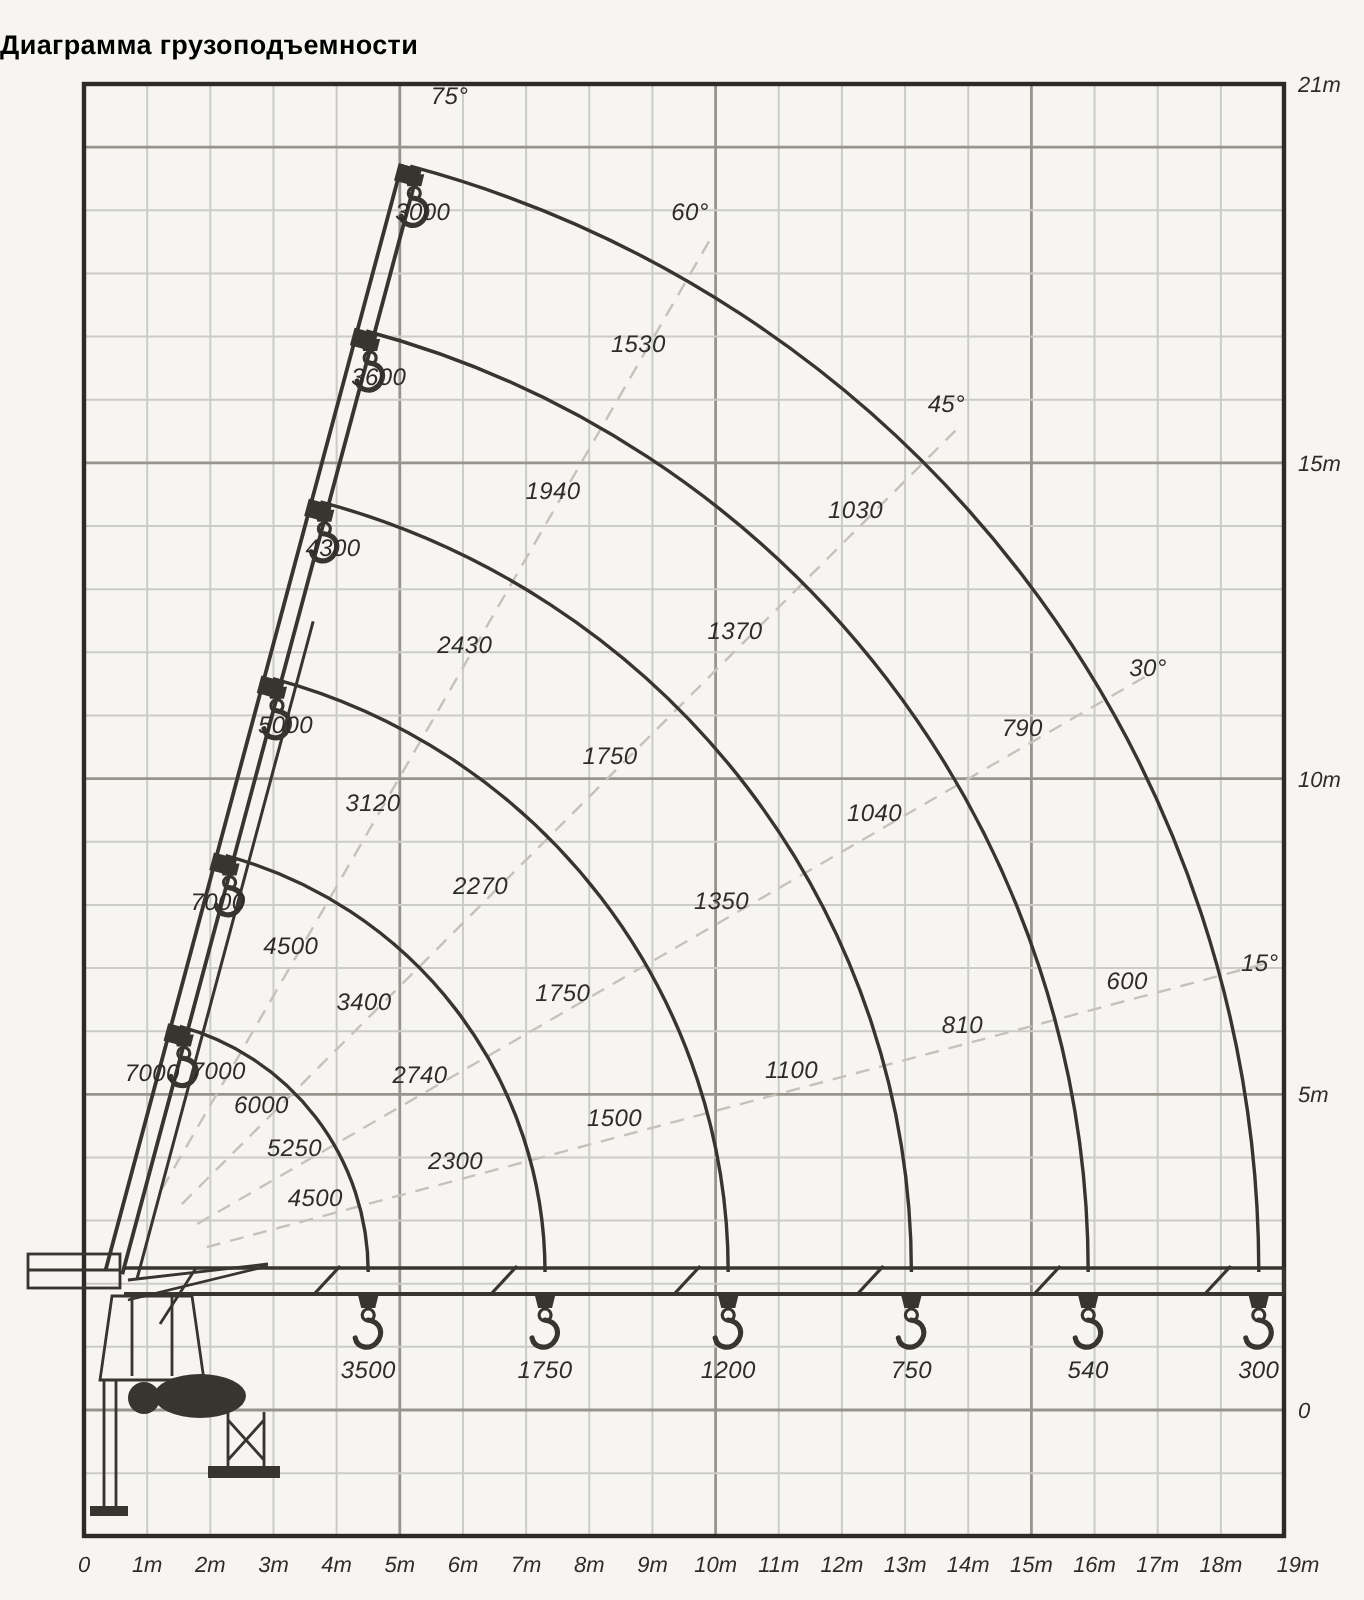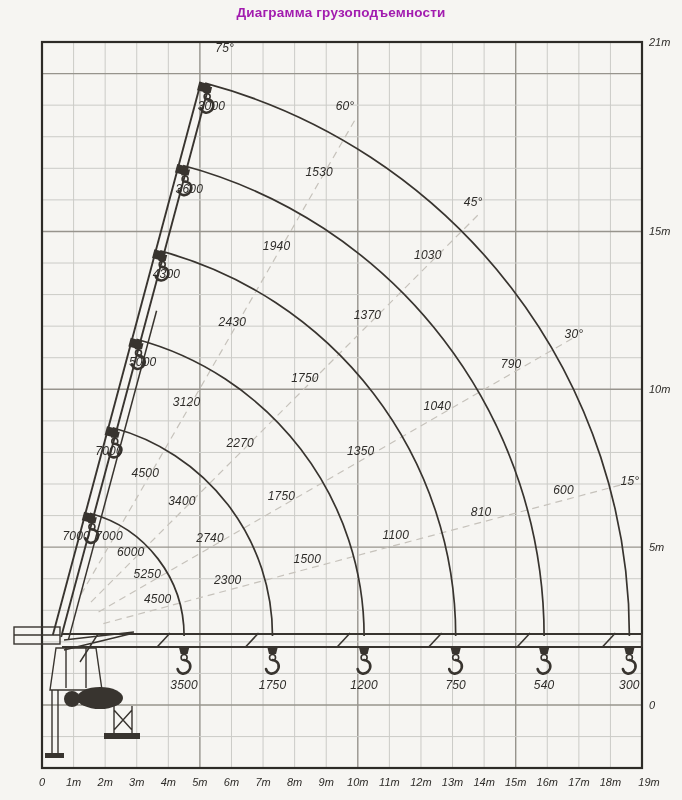--- a/index.html
+++ b/index.html
@@ -1,19 +1,19 @@
 <!DOCTYPE html>
 <html><head>
 <meta charset="utf-8">
 <style>
   html,body{margin:0;padding:0;}
   body{background:#e9e8e6;font-family:"Liberation Sans",sans-serif;}
   .stage{position:relative;width:682px;height:800px;background:#f6f5f2;overflow:hidden;}
-  .title{position:absolute;top:5px;left:0;width:100%;text-align:center;
-         font-size:13.5px;font-weight:bold;color:#a21caf;letter-spacing:.2px;}
+  .title{position:absolute;top:15px;left:0;width:100%;text-align:left;
+         font-size:13.5px;font-weight:bold;color:#000000;letter-spacing:.2px;}
   svg{position:absolute;top:0;left:0;}
   text{font-family:"Liberation Sans",sans-serif;}
 </style>
 </head>
 <body>
 
 <div class="stage">
   <div class="title">Диаграмма грузоподъемности</div>
   <svg id="chart" width="682" height="800" viewBox="0 0 682 800">
       <line x1="73.58" y1="42" x2="73.58" y2="768" stroke="#cbcbc7" stroke-width="1"></line>

